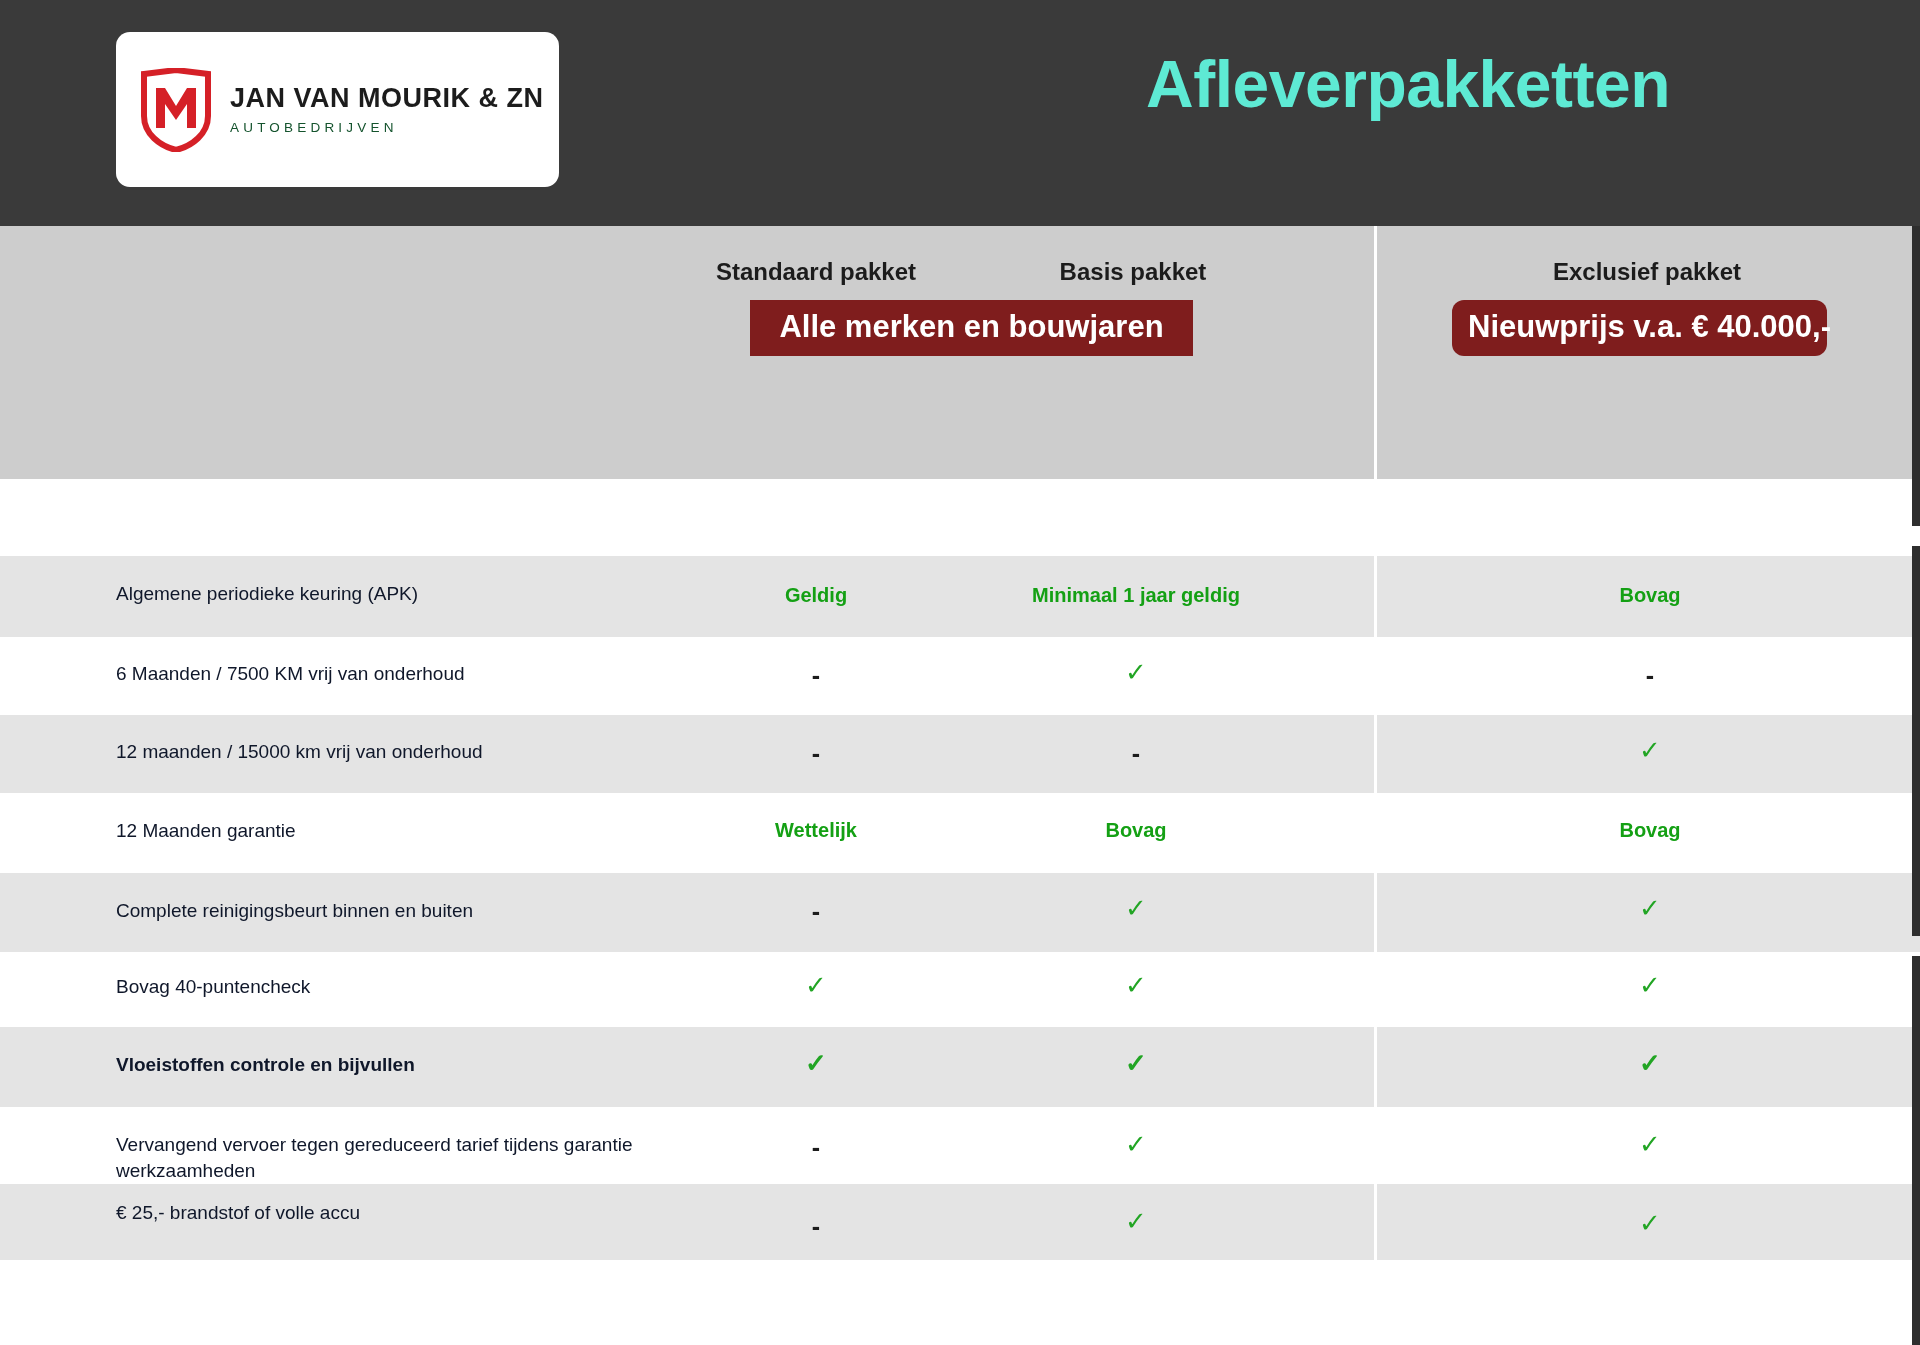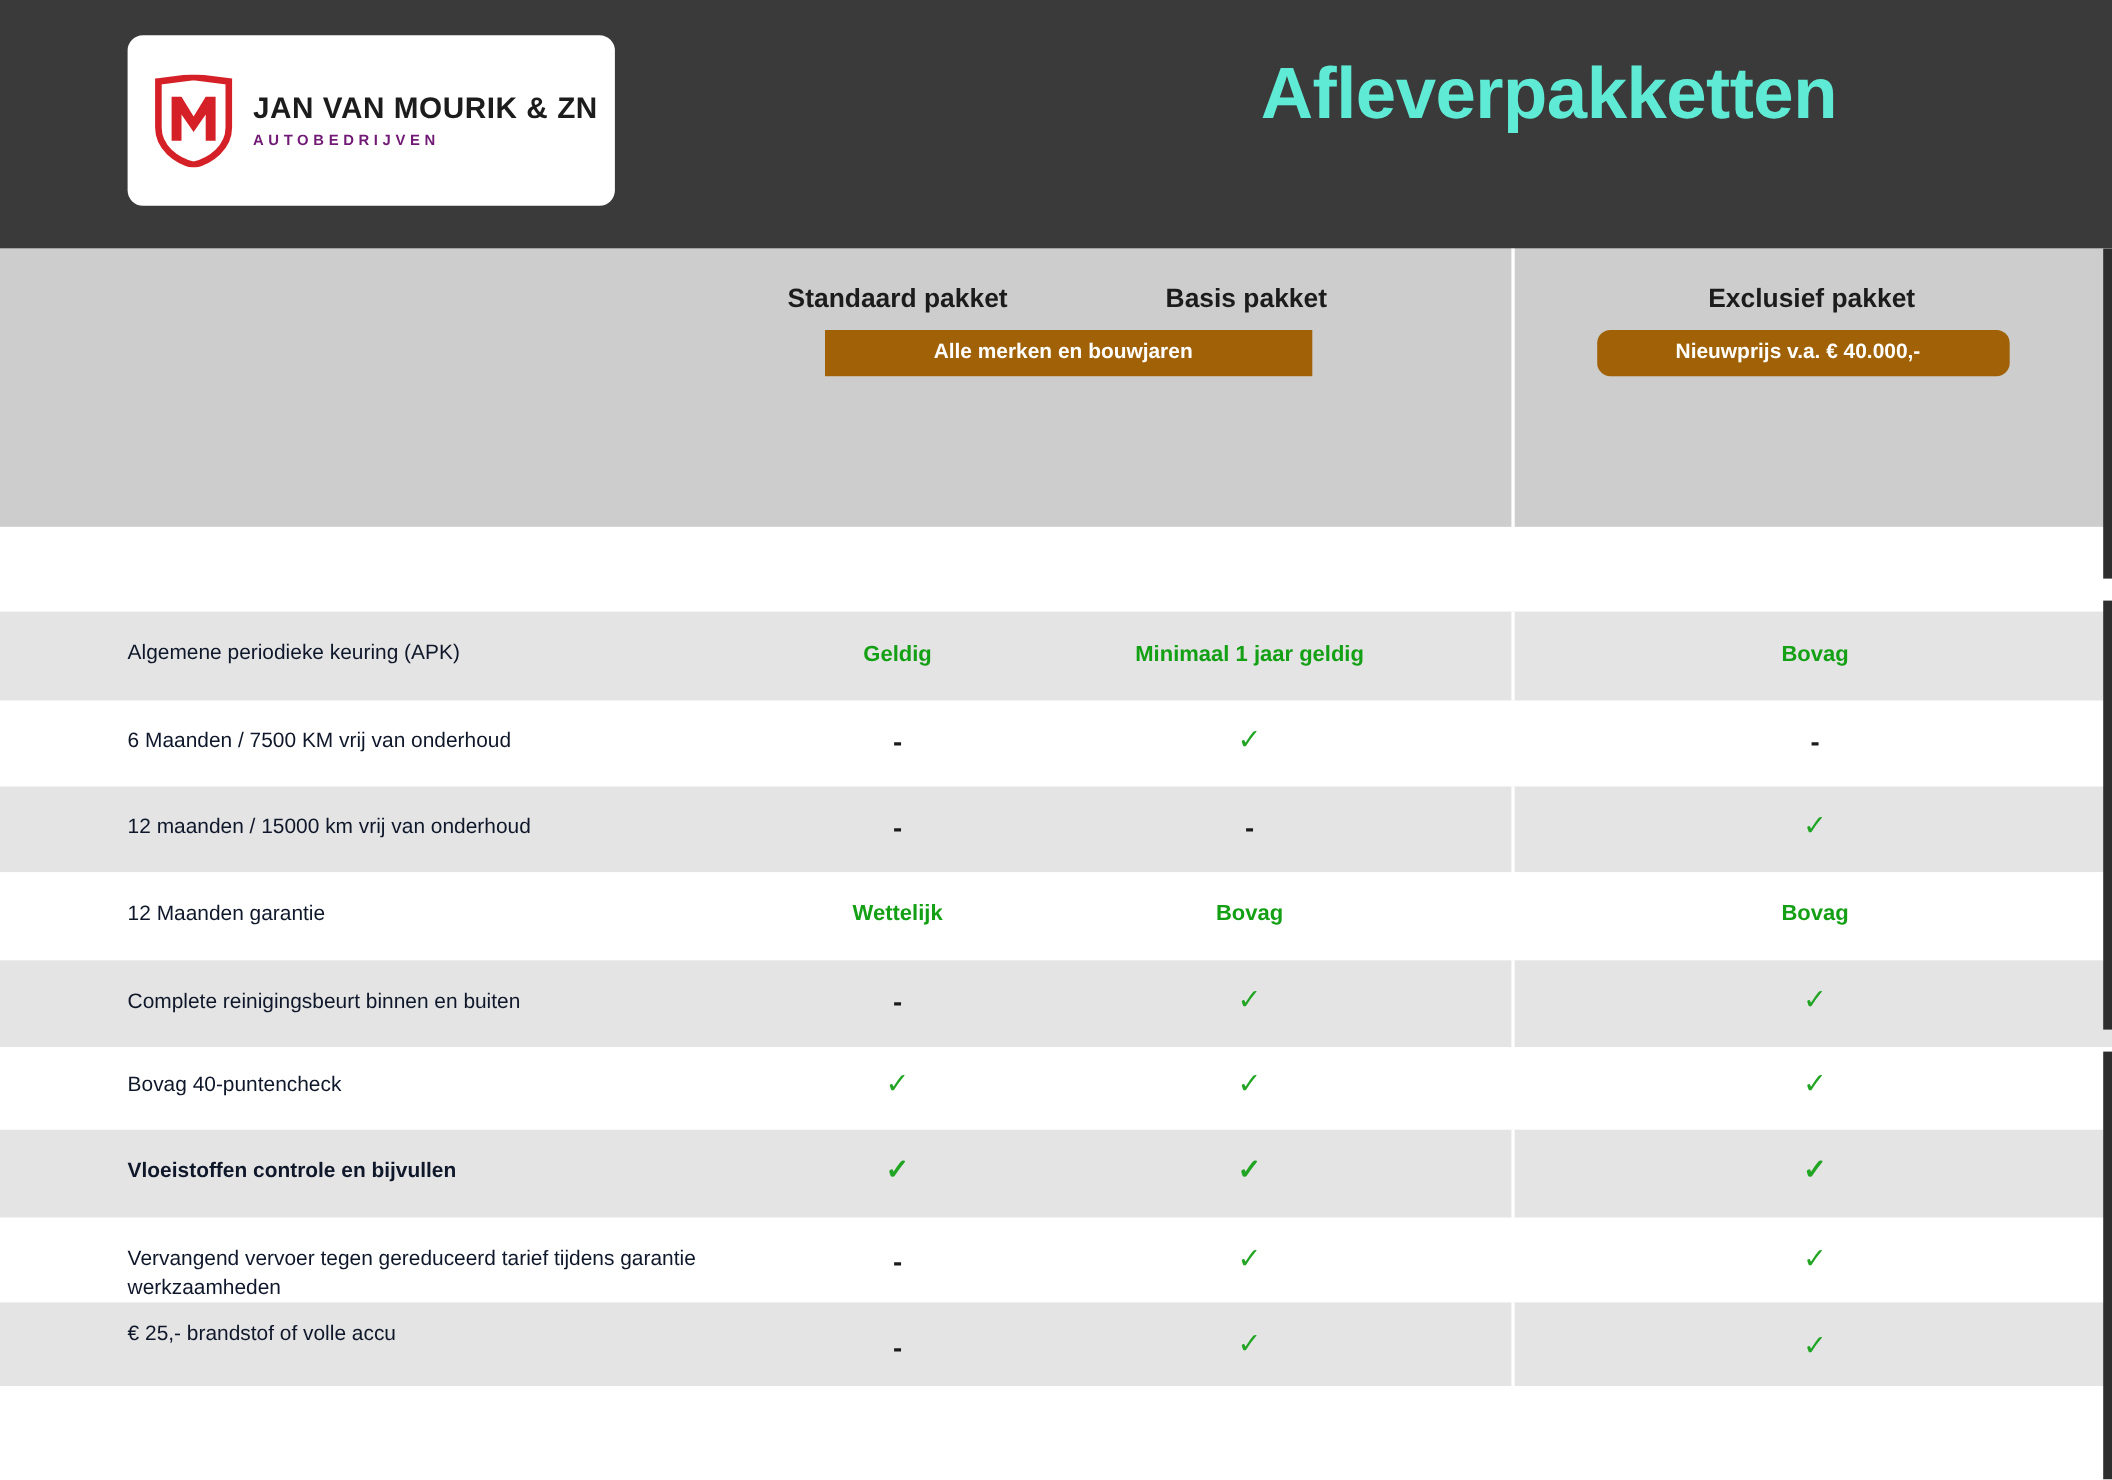--- a/index.html
+++ b/index.html
@@ -60,24 +60,23 @@
     font-size: 27px;
     font-weight: bold;
     letter-spacing: 0.5px;
     color: #1c1c1c;
     line-height: 1.1;
     white-space: nowrap;
   }
   .logo-sub {
     font-size: 13.5px;
     letter-spacing: 4.2px;
-    color: #701a75;
+    color: #14532d;
     margin-top: 6px;
     white-space: nowrap;
-    font-weight: bold;
   }
   .header-title {
     position: absolute;
     left: 890px;
     top: 48px;
     width: 780px;
     text-align: right;
     color: #5eead4;
     font-size: 66px;
     font-weight: bold;
@@ -94,25 +93,25 @@
   .pkg-name {
     position: absolute;
     font-size: 24px;
     font-weight: bold;
     color: #1c1c1c;
     text-align: center;
     white-space: nowrap;
   }
   .pkg-badge {
     position: absolute;
-    background: #a16207;
+    background: #7f1d1d;
     color: #ffffff;
-    font-size: 19px;
-    font-weight: bold;
-    padding: 9px 16px 11px 6px;
+    font-size: 31px;
+    font-weight: bold;
+    padding: 9px 16px 11px 16px;
     box-sizing: border-box;
     text-align: center;
     white-space: nowrap;
   }
   .divider-v {
     position: absolute;
     top: 0;
     left: 1374px;
     width: 3px;
     height: 253px;

